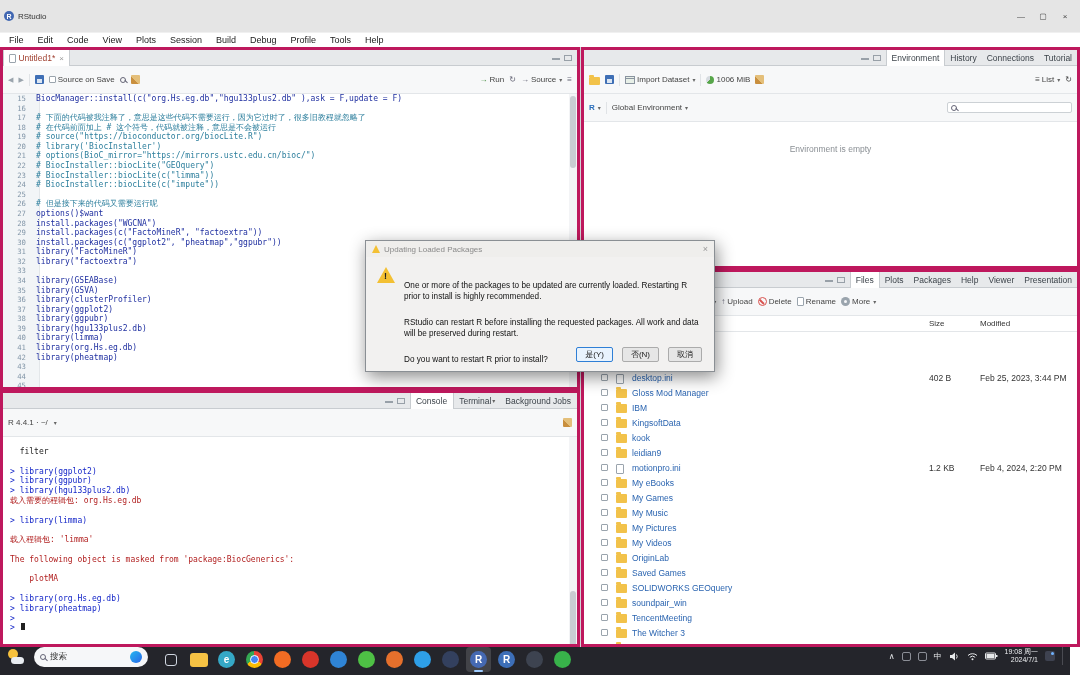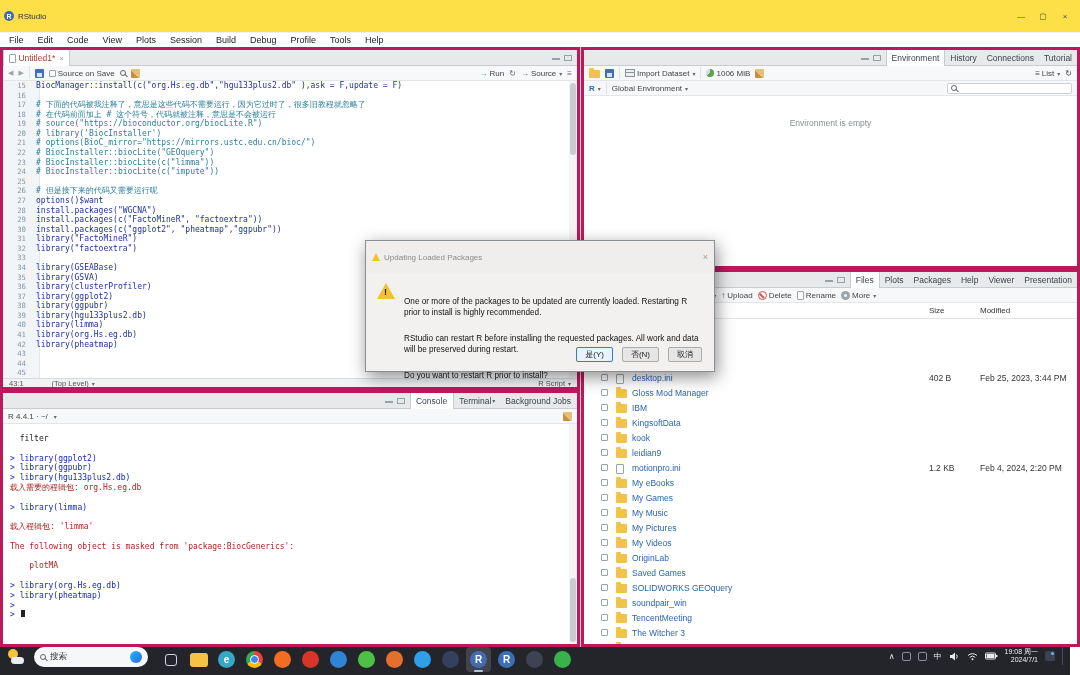--- a/index.html
+++ b/index.html
@@ -1,21 +1,21 @@
 <!DOCTYPE html>
 <html><head>
 <meta charset="utf-8">
 <style>
   *{box-sizing:border-box;margin:0;padding:0}
   html,body{background:#3a3a3a}
   .screen{position:relative;width:1080px;height:675px;background:#fff;overflow:hidden;
     font-family:"Liberation Sans",sans-serif;color:#222}
 
   
-  .titlebar{height:26px;background:#fde047;display:flex;align-items:center;justify-content:space-between;padding:16px 4px;border-bottom:1px solid #f0f0f0}
+  .titlebar{height:26px;background:#e5e5e5;display:flex;align-items:center;justify-content:space-between;padding:16px 4px;border-bottom:1px solid #f0f0f0}
   .tb-left{display:flex;align-items:center;gap:4px}
   .rlogo{width:10px;height:10px;border-radius:50%;background:#4167b2;color:#fff;font-size:7px;font-weight:bold;display:flex;align-items:center;justify-content:center}
   .wtitle{font-size:8px;color:#333}
   .tb-right{display:flex}
   .wbtn{width:22px;height:14px;display:flex;align-items:center;justify-content:center;font-size:8px;color:#444}
   .menubar{height:14px;background:#fff;display:flex;align-items:center;padding-left:2px}
   .menu-item{font-size:9px;color:#222;padding:0 7px}
   .maintoolbar{height:18px;background:#fff;border-bottom:1px solid #d8dbde;display:flex;align-items:center;gap:6px;padding:0 6px;font-size:8px;color:#333}
   .sep{width:1px;height:12px;background:#e0e3e6}
   .tbtn{display:flex;align-items:center;gap:2px}
@@ -56,21 +56,21 @@
   .workspace{position:absolute;left:0;right:0;top:47px;bottom:28px;background:#cfd3d6}
   .pane{position:absolute;background:#fff;border:3px solid #be185d;overflow:hidden}
   #src{left:0;top:0;width:580px;height:343px}
   #con{left:0;top:343px;width:580px;height:257px}
   #env{left:581px;top:0;width:499px;height:222px}
   #fil{left:581px;top:222px;width:499px;height:378px}
   .tabs{height:16px;background:#e7e9eb;border-bottom:1px solid #c8ccd0;display:flex;align-items:stretch;font-size:8.5px}
   .tab{display:flex;align-items:center;padding:0 5px;color:#3c434a}
   .tab.active{background:#fff;border-left:1px solid #c8ccd0;border-right:1px solid #c8ccd0;margin-bottom:-1px}
   .tabx{margin-left:4px;color:#999;font-size:8px}
-  .subbar{height:15px;background:#f7f8f9;border-bottom:1px solid #e3e6e9;display:flex;align-items:center;gap:5px;padding:0 5px;font-size:8px;color:#444}
+  .subbar{height:28px;background:#f7f8f9;border-bottom:1px solid #e3e6e9;display:flex;align-items:center;gap:5px;padding:0 5px;font-size:8px;color:#444}
   .mla{margin-left:auto}
 
   
   .src-tab-title{color:#a04030}
   .code-wrap{position:relative;height:297px;font-family:"DejaVu Sans Mono",monospace}
   .code-wrap::before{content:"";position:absolute;left:0;top:0;bottom:0;width:36px;background:#f2f5f7;border-right:1px solid #e3e7ea}
   .cl{position:relative;display:flex;height:9.58px;line-height:9.58px;font-size:8px;white-space:pre}
   .ln{width:30px;flex:none;text-align:right;padding-right:7px;color:#8296a8;font-size:7.3px}
   .ct{padding-left:3px}
   .ct.code{color:#1f2fa0}
@@ -105,21 +105,21 @@
   .ficon{position:absolute;left:32px;top:3px;width:11px;height:9px}
   .ficon.folder{background:#f2c24a;border-radius:1px}
   .ficon.folder::before{content:"";position:absolute;top:-2px;left:0;width:5px;height:2px;background:#f2c24a;border-radius:1px 1px 0 0}
   .ficon.file{width:8px;height:10px;background:#fff;border:1px solid #9aa4ad;border-radius:1px}
   .fname{position:absolute;left:48px;top:2px;color:#2a64b0;white-space:nowrap}
   .fsize{position:absolute;left:345px;top:2px;color:#333}
   .fmod{position:absolute;left:396px;top:2px;color:#333;white-space:nowrap}
 
   
   .dialog{position:absolute;left:365px;top:240px;width:350px;height:132px;background:#f2f1f0;border:1px solid #8a8f94;box-shadow:2px 5px 16px rgba(0,0,0,.45);z-index:60}
-  .dlg-title{height:16px;background:#efeeec;display:flex;align-items:center;gap:4px;padding:16px 6px;font-size:8px;color:#8a8a8a}
+  .dlg-title{height:16px;background:#efeeec;display:flex;align-items:center;gap:4px;padding:8px 6px;font-size:8px;color:#8a8a8a}
   .dlg-x{margin-left:auto;color:#999;font-size:9px}
   .tri-s{width:0;height:0;border-left:4px solid transparent;border-right:4px solid transparent;border-bottom:8px solid #f3c033}
   .dlg-body{position:relative;padding:8px 10px 0 38px;font-size:8.2px;color:#111;line-height:10.5px}
   .dlg-body p{margin:16px 0 8px}
   .warn{position:absolute;left:11px;top:10px;width:18px;height:16px}
   .warn .t{width:0;height:0;border-left:9px solid transparent;border-right:9px solid transparent;border-bottom:16px solid #f3c033}
   .warn .ex{position:absolute;left:7px;top:4px;font-size:9px;font-weight:bold;color:#222}
   .dlg-btns{position:absolute;right:12px;bottom:9px;display:flex;gap:9px}
   .btn{min-width:30px;padding:1px 8px;font-size:8px;background:#e6e6e6;border:1px solid #ababab;border-radius:2px;text-align:center;color:#222}
   .btn.primary{background:#e9f3fd;border-color:#2f7fd6}

